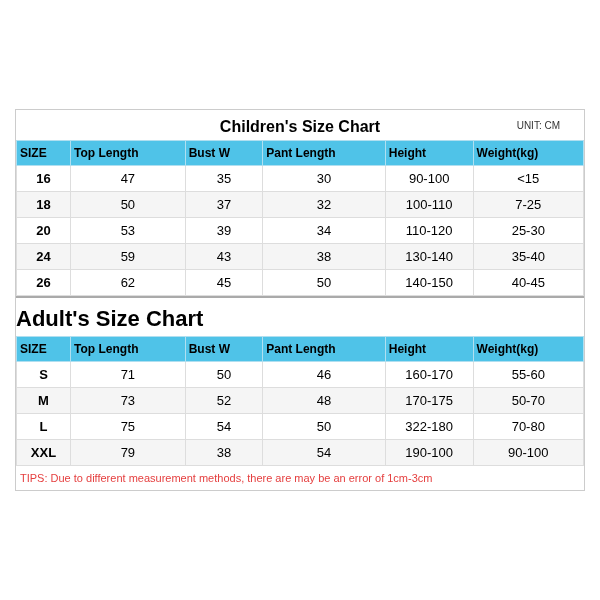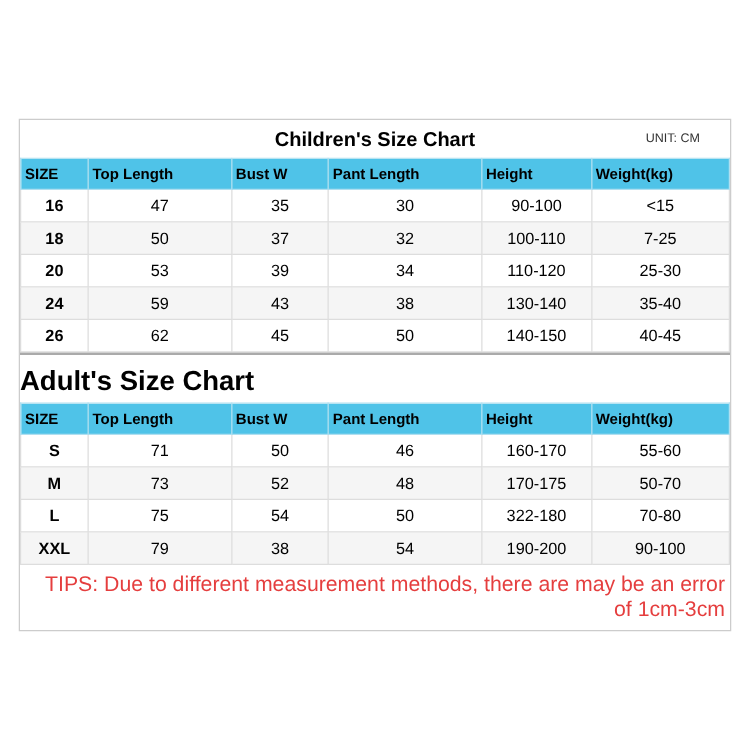--- a/index.html
+++ b/index.html
@@ -67,22 +67,22 @@
     .adult-section-title {
       text-align: left;
       font-size: 22px;
       font-weight: bold;
       padding: 8px 0 4px;
       background: #fff;
       border-top: 2px solid #aaa;
     }
     .tips {
       color: #e53e3e;
-      font-size: 17px;
-      text-align: right;
+      font-size: 11px;
+      text-align: left;
       padding: 6px 4px;
     }
   </style>
 </head>
 <body>
 
 <div class="chart-container">
 
   <div class="section-title">
     <span>Children's Size Chart</span>
@@ -180,20 +180,20 @@
           <td>54</td>
           <td>50</td>
           <td>322-180</td>
           <td>70-80</td>
         </tr>
         <tr>
           <td>XXL</td>
           <td>79</td>
           <td>38</td>
           <td>54</td>
-          <td>190-200</td>
+          <td>190-100</td>
           <td>90-100</td>
         </tr>
       </tbody>
   </table>
 
   <div class="tips">TIPS: Due to different measurement methods, there are may be an error of 1cm-3cm</div>
 </div>
 
 </body></html>

